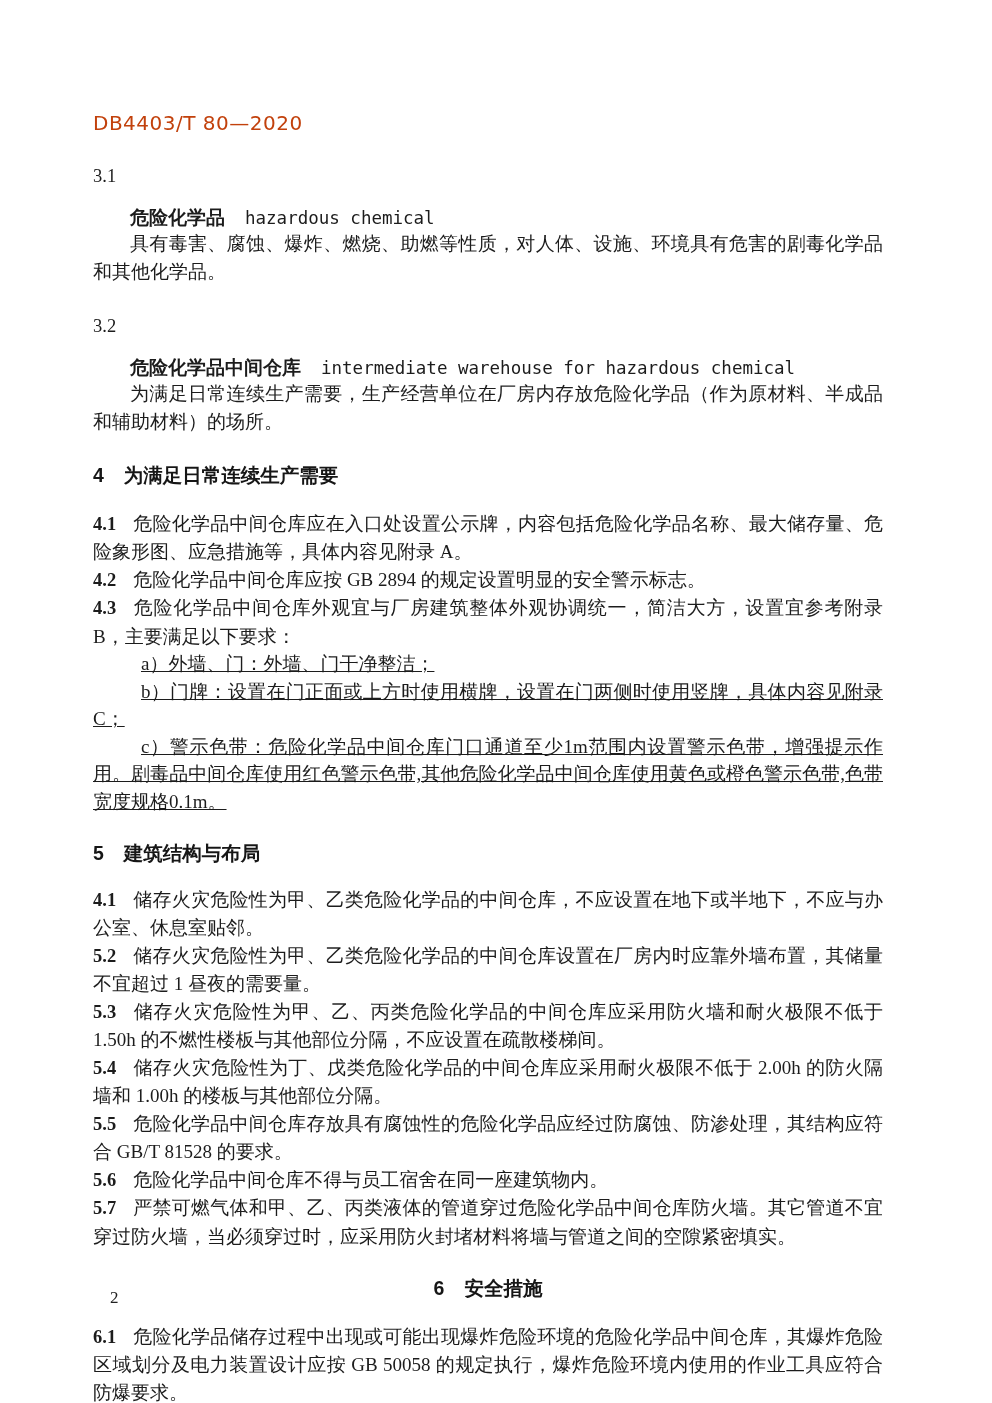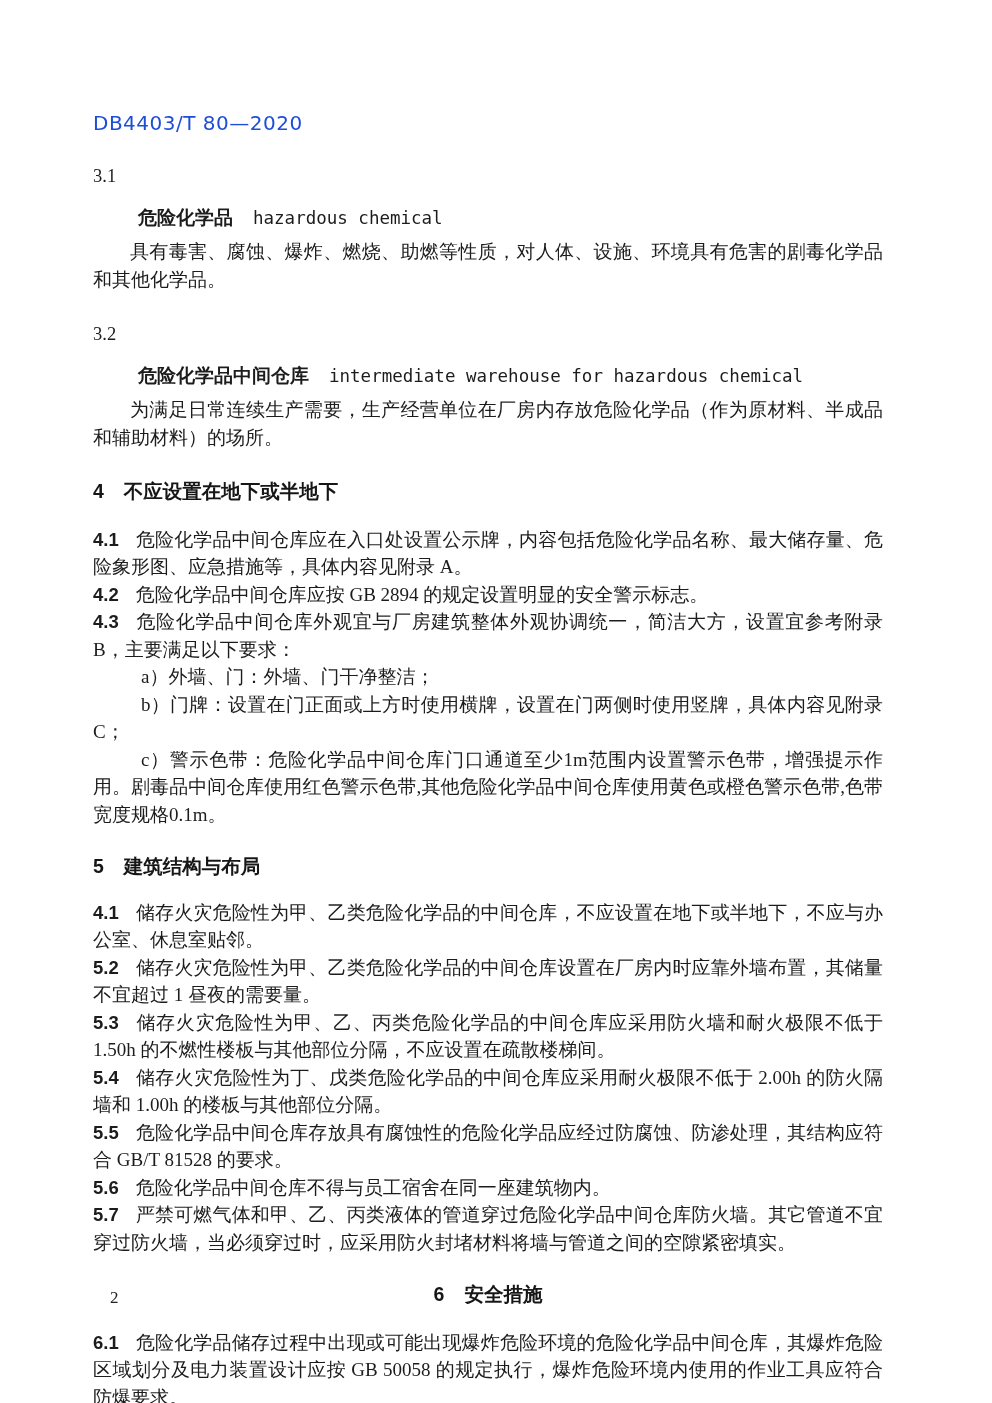--- a/index.html
+++ b/index.html
@@ -23,30 +23,30 @@
     position: absolute;
     left: 93px;
     top: 110px;
     width: 790px;
   }
   .doc-header {
     font-family: "DejaVu Sans", "Liberation Sans", sans-serif;
     font-size: 20px;
     line-height: 27px;
     letter-spacing: 0.5px;
-    color: #1d4ed8;
+    color: #c2410c;
   }
   .term-num {
     font-family: Liberation Serif, serif;
     font-size: 18.5px;
     margin: 0;
     margin-top: 26px;
   }
   .term-line {
-    margin: 8px;
+    margin: 0;
     margin-top: 13px;
     text-indent: 37px;
   }
   .term-zh {
     font-weight: bold;
     font-family: "Liberation Sans", "DejaVu Sans", sans-serif;
     font-size: 19px;
   }
   .term-en {
     font-family: "DejaVu Sans Mono", "Liberation Mono", monospace;
@@ -71,29 +71,30 @@
   }
   h2.sec-heading .sec-num { margin-right: 20px; }
   .clauses { margin-top: 20px; }
   .clauses-5 { margin-top: 18px; }
   .clauses-6 { }
   p.clause {
     margin: 0;
     text-align: justify;
   }
   .cnum {
-    font-family: Liberation Sans, sans-serif;
+    font-family: Liberation Serif, serif;
     font-weight: bold;
     font-size: 18.5px;
     margin-right: 17px;
   }
   p.list-item {
     margin: 0;
     text-indent: 48px;
     text-align: justify;
+    text-decoration: underline;
   }
   .h5 { margin-top: 26px; }
   .h6 { margin-top: 24px; text-align: center; }
   .page-num {
     position: absolute;
     left: 110px;
     top: 1284px;
     font-family: "Liberation Serif", "DejaVu Serif", serif;
     font-size: 17px;
     color: #222;
@@ -113,21 +114,21 @@
     </p>
     <p class="def">具有毒害、腐蚀、爆炸、燃烧、助燃等性质，对人体、设施、环境具有危害的剧毒化学品和其他化学品。</p>
 
     <p class="term-num t32">3.2</p>
     <p class="term-line">
       <span class="term-zh">危险化学品中间仓库</span><span class="term-en">intermediate warehouse for hazardous chemical</span>
     </p>
     <p class="def">为满足日常连续生产需要，生产经营单位在厂房内存放危险化学品（作为原材料、半成品和辅助材料）的场所。</p>
 
     <h2 class="sec-heading">
-      <span class="sec-num">4</span><span>不应设置在地下或半地下</span>
+      <span class="sec-num">4</span><span>为满足日常连续生产需要</span>
     </h2>
     <div class="clauses">
       <p class="clause">
         <span class="cnum">4.1</span><span>危险化学品中间仓库应在入口处设置公示牌，内容包括危险化学品名称、最大储存量、危险象形图、应急措施等，具体内容见附录 A。</span>
       </p>
       <p class="clause">
         <span class="cnum">4.2</span><span>危险化学品中间仓库应按 GB 2894 的规定设置明显的安全警示标志。</span>
       </p>
       <p class="clause">
         <span class="cnum">4.3</span><span>危险化学品中间仓库外观宜与厂房建筑整体外观协调统一，简洁大方，设置宜参考附录 B，主要满足以下要求：</span>

